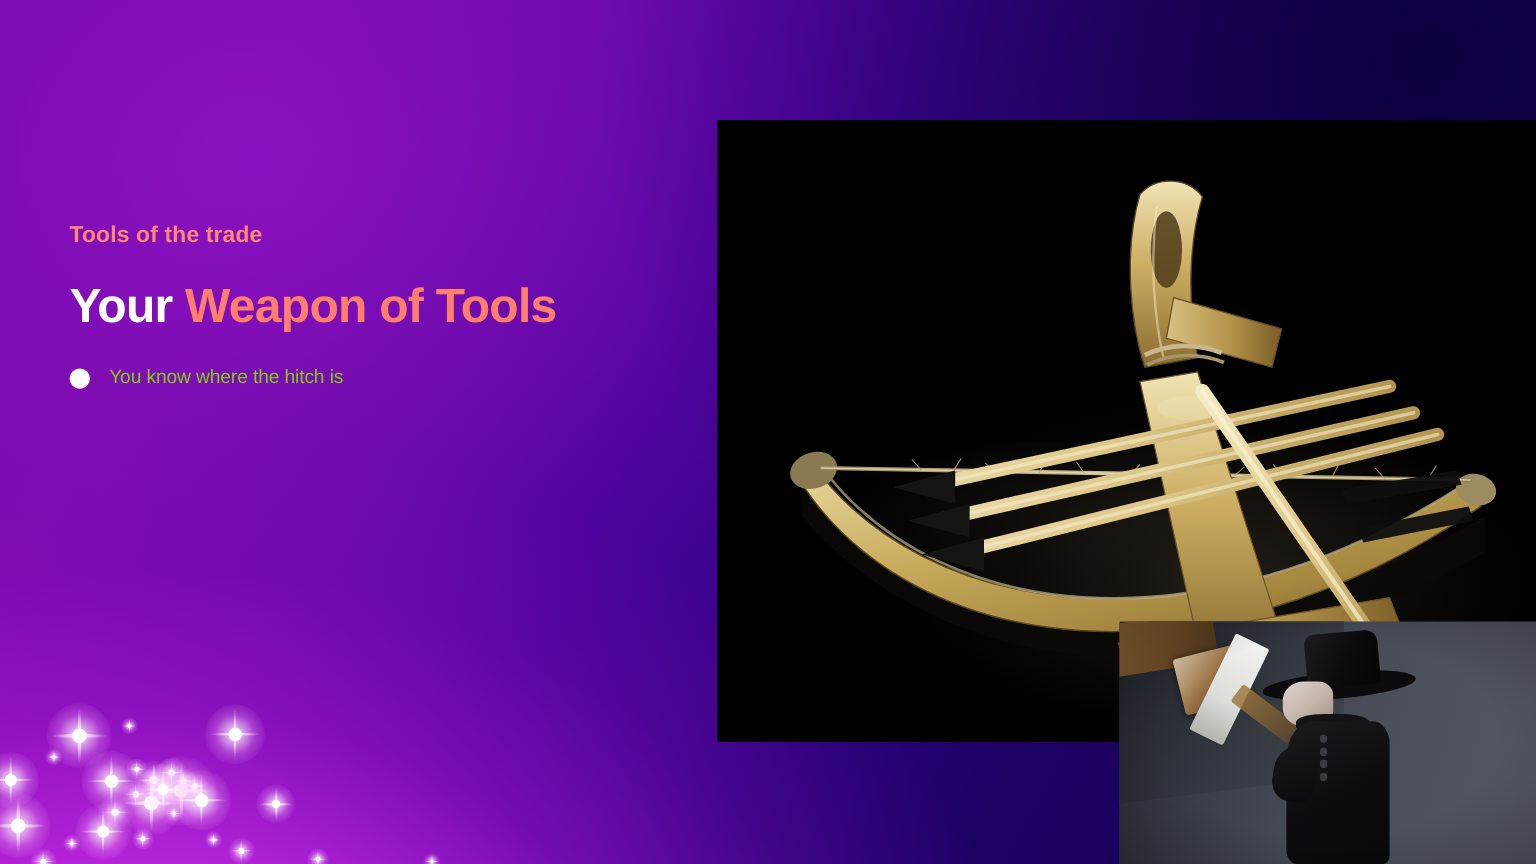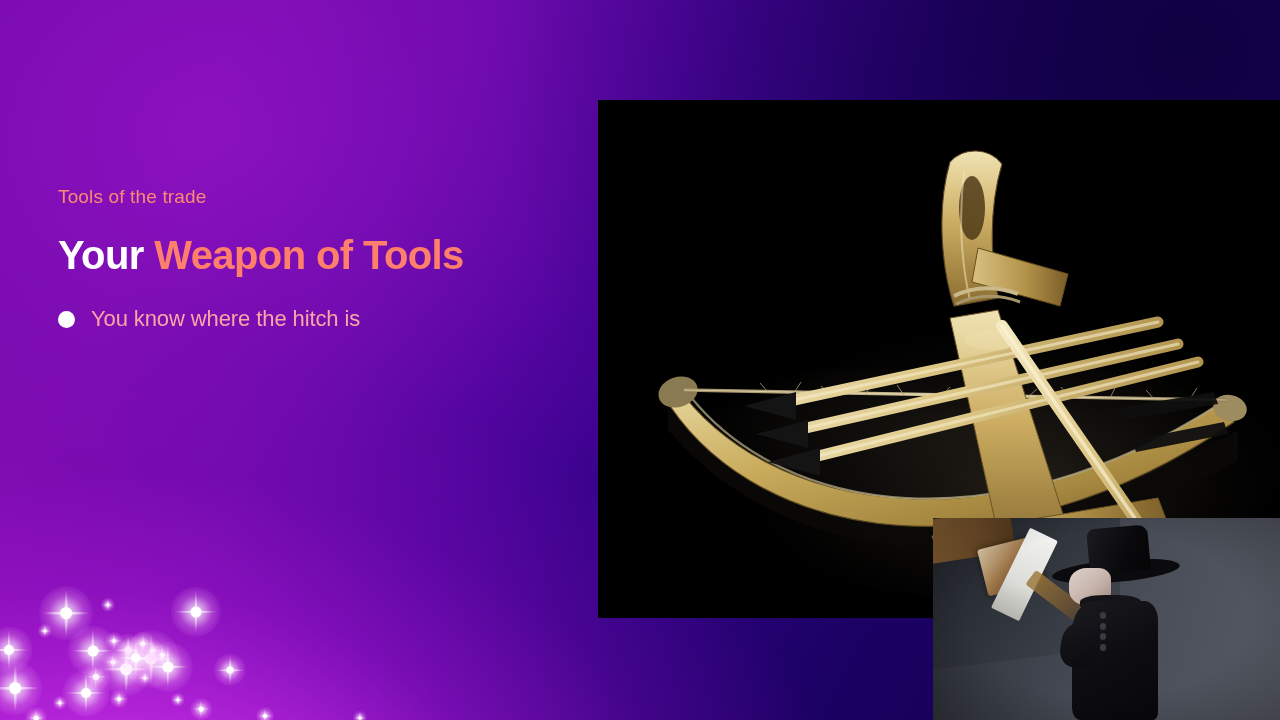--- a/index.html
+++ b/index.html
@@ -110,21 +110,21 @@
   }
 
   
   .text-block {
     position:absolute;
     left:58px; top:186px;
     width:520px;
   }
   .eyebrow {
     font-size:19px;
-    font-weight:normal;
+    font-weight:bold;
     letter-spacing:0.15px;
     color:#FC8A72;
     margin-bottom:26px;
     white-space:nowrap;
   }
   .headline {
     font-size:40px;
     font-weight:bold;
     letter-spacing:-0.6px;
     line-height:1.05;
@@ -139,23 +139,23 @@
     align-items:center;
     gap:16px;
   }
   .bullet-dot {
     width:17px; height:17px;
     border-radius:50%;
     background:#FFFFFF;
     flex:0 0 auto;
   }
   .bullet-text {
-    font-size:22px;
+    font-size:16px;
     font-weight:500;
-    color:#fca5a5;
+    color:#84cc16;
     letter-spacing:-0.1px;
     white-space:nowrap;
   }
 
   
   .photo-main {
     position:absolute;
     left:598px; top:100px;
     width:682px; height:518px;
     background:#000000;

